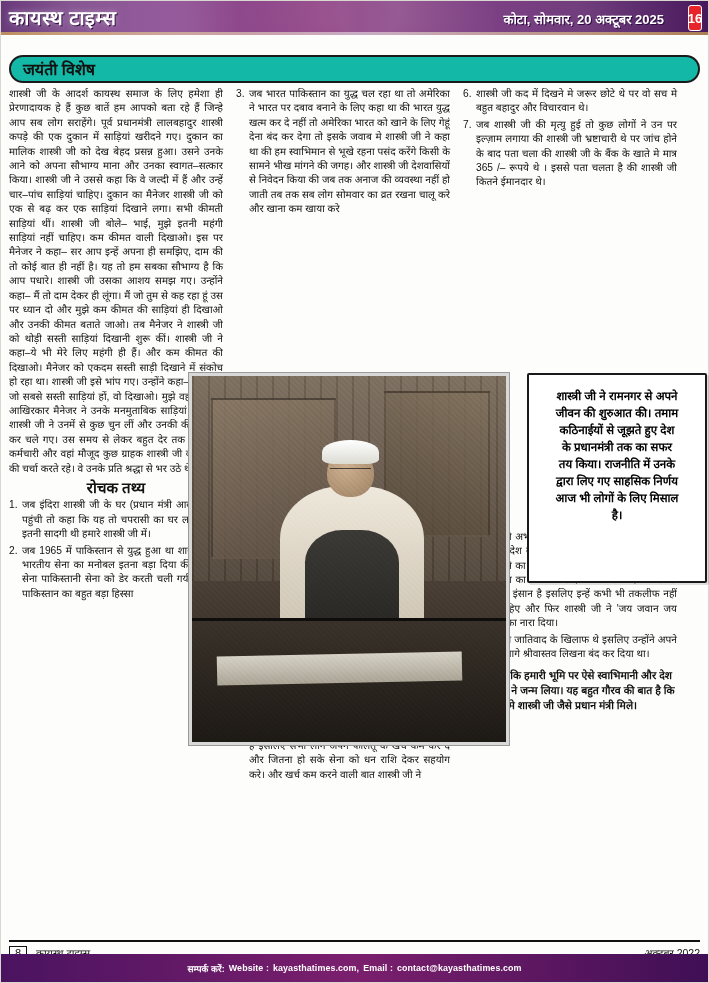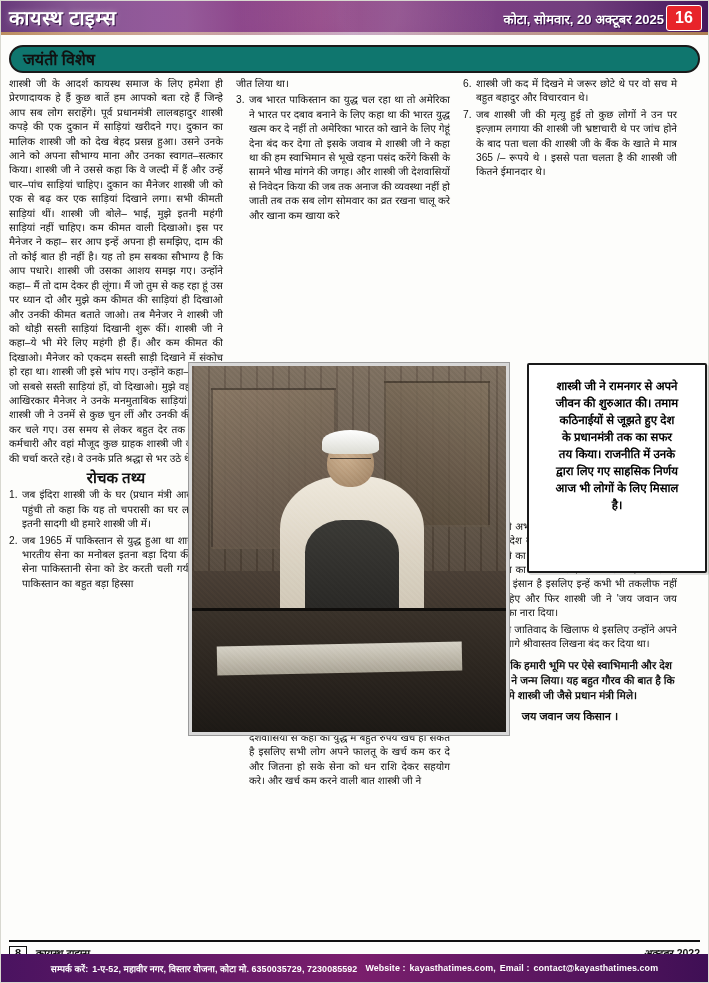--- a/index.html
+++ b/index.html
@@ -41,34 +41,34 @@
     letter-spacing:.5px;
     text-shadow: 1px 1px 0 #2e0a3f, 0 0 6px rgba(255,255,255,.35);
   }
   .mast-date {
     position:absolute; right:44px; top:9px;
     font-size:13px; font-weight:bold; color:#ffffff;
     text-shadow: 1px 1px 0 #2e0a3f;
   }
   .mast-page {
     position:absolute; right:6px; top:4px;
-    width:36px; height:26px; border-radius:3px;
+    width:14px; height:26px; border-radius:3px;
     background:#e8242a; color:#fff; font-weight:bold;
-    font-size:16px; display:flex; align-items:center; justify-content:center;
+    font-size:13px; display:flex; align-items:center; justify-content:center;
     border:1px solid #ffffff;
   }
 
   
   .section-bar {
-    margin: 10px 8px 4px 8px;
+    margin: 20px 8px 4px 8px;
     height: 28px;
     border: 2px solid #1a1a1a;
     border-radius: 14px 14px 14px 14px / 14px 14px 14px 14px;
     position: relative;
-    background: #0f766e;
+    background: #14b8a6;
     display:flex; align-items:center;
   }
   .section-bar .title {
     font-size: 16px; font-weight: bold; color:#111;
     padding-left: 12px;
   }
   .section-bar:after{
     content:"";
     position:absolute; left:150px; right:10px; top:50%;
     height:1px; background:transparent;
@@ -222,21 +222,21 @@
   }
 
   
   .footer-rule {
     position:absolute; left:8px; right:8px; bottom:40px;
     border-top: 2px solid #111;
   }
   .footer-line {
     position:absolute; left:8px; right:8px; bottom:22px;
     display:flex; align-items:flex-end; justify-content:space-between;
-    font-size:10.5px; font-weight:bold; color:#111;
+    font-size:10.5px; font-weight:normal; color:#111;
   }
   .footer-pagenum {
     display:inline-block;
     border:1.5px solid #111;
     padding:0px 5px;
     margin-right:6px;
     font-size:11px;
   }
   .footer-bar {
     position:absolute; left:0; right:0; bottom:0;
@@ -280,21 +280,20 @@
           <span>जब इंदिरा शास्त्री जी के घर (प्रधान मंत्री आवास ) पर पहुंची तो कहा कि यह तो चपरासी का घर लग रहा है, इतनी सादगी थी हमारे शास्त्री जी में।</span>
         </li>
         <li>
           <span class="n">2.</span>
           <span>जब 1965 में पाकिस्तान से युद्ध हुआ था शास्त्री जी ने भारतीय सेना का मनोबल इतना बड़ा दिया की भारतीय सेना पाकिस्तानी सेना को डेर करती चली गयी थी और पाकिस्तान का बहुत बड़ा हिस्सा</span>
         </li>
       </ul>
     </div>
 
     <div class="col c2">
-      <p>जीत लिया था।</p>
       <ul class="numlist">
         <li>
           <span class="n">3.</span>
           <span>जब भारत पाकिस्तान का युद्ध चल रहा था तो अमेरिका ने भारत पर दबाव बनाने के लिए कहा था की भारत युद्ध खत्म कर दे नहीं तो अमेरिका भारत को खाने के लिए गेहूं देना बंद कर देगा तो इसके जवाब मे शास्त्री जी ने कहा था की हम स्वाभिमान से भूखे रहना पसंद करेंगे किसी के सामने भीख मांगने की जगह।  और शास्त्री जी देशवासियों से निवेदन किया की जब तक अनाज की व्यवस्था नहीं हो जाती तब तक सब लोग सोमवार का व्रत रखना चालू करे और खाना कम खाया करे</span>
         </li>
       </ul>
       <div style="height:374px"></div>
       <ul class="numlist">
         <li>
           <span class="n">4.</span>
@@ -323,21 +322,20 @@
         <li>
           <span class="n">8.</span>
           <span>शास्त्री जी अभी तक के एक मात्र ऐसे प्रधान मंत्री रहे है जिनहोने देश के बजट मे से 25 प्रतिशत सेना के ऊपर खर्च करने का फैसला लिया था। शास्त्री जी हमेशा कहते थे की देश का जवान और देश का किसान देश के सबसे महत्वपूर्ण इंसान है इसलिए इन्हें कभी भी तकलीफ नहीं होना चाहिए और फिर शास्त्री जी ने 'जय जवान जय किसान' का नारा दिया।</span>
         </li>
         <li>
           <span class="n">9.</span>
           <span>शास्त्री जी जातिवाद के खिलाफ थे इसलिए उन्होंने अपने नाम के आगे श्रीवास्तव लिखना बंद कर दिया था।</span>
         </li>
       </ul>
       <div class="closing">हम धन्य हैं कि हमारी भूमि पर ऐसे स्वाभिमानी और देश भक्त इंसान ने जन्म लिया। यह बहुत गौरव की बात है कि हमे शास्त्री जी जैसे प्रधान मंत्री मिले।</div>
-      <div class="slogan">जय जवान जय किसान ।</div>
     </div>
 
     <div class="photo-block">
       <div class="photo" title="">
         <div class="bg"></div>
         <div class="wall"></div>
         <div class="panel"></div>
         <div class="panel2"></div>
         <div class="figure-body"></div>
         <div class="vest"></div>
@@ -357,20 +355,19 @@
     <div>
       <span class="footer-pagenum">8</span>
       <span>कायस्थ टाइम्स</span>
     </div>
     <div>अक्टूबर 2022</div>
   </div>
 
   <div class="footer-top-strip"></div>
   <div class="footer-bar">
     <span>सम्पर्क करें:</span>
-    <span class="sep">1-ए-52, महावीर नगर, विस्तार योजना, कोटा मो. 6350035729, 7230085592</span>
     <span class="sep">Website :</span>
     <span>kayasthatimes.com,</span>
     <span class="sep">Email :</span>
     <span>contact@kayasthatimes.com</span>
   </div>
 
 </div>
 
 </body></html>

